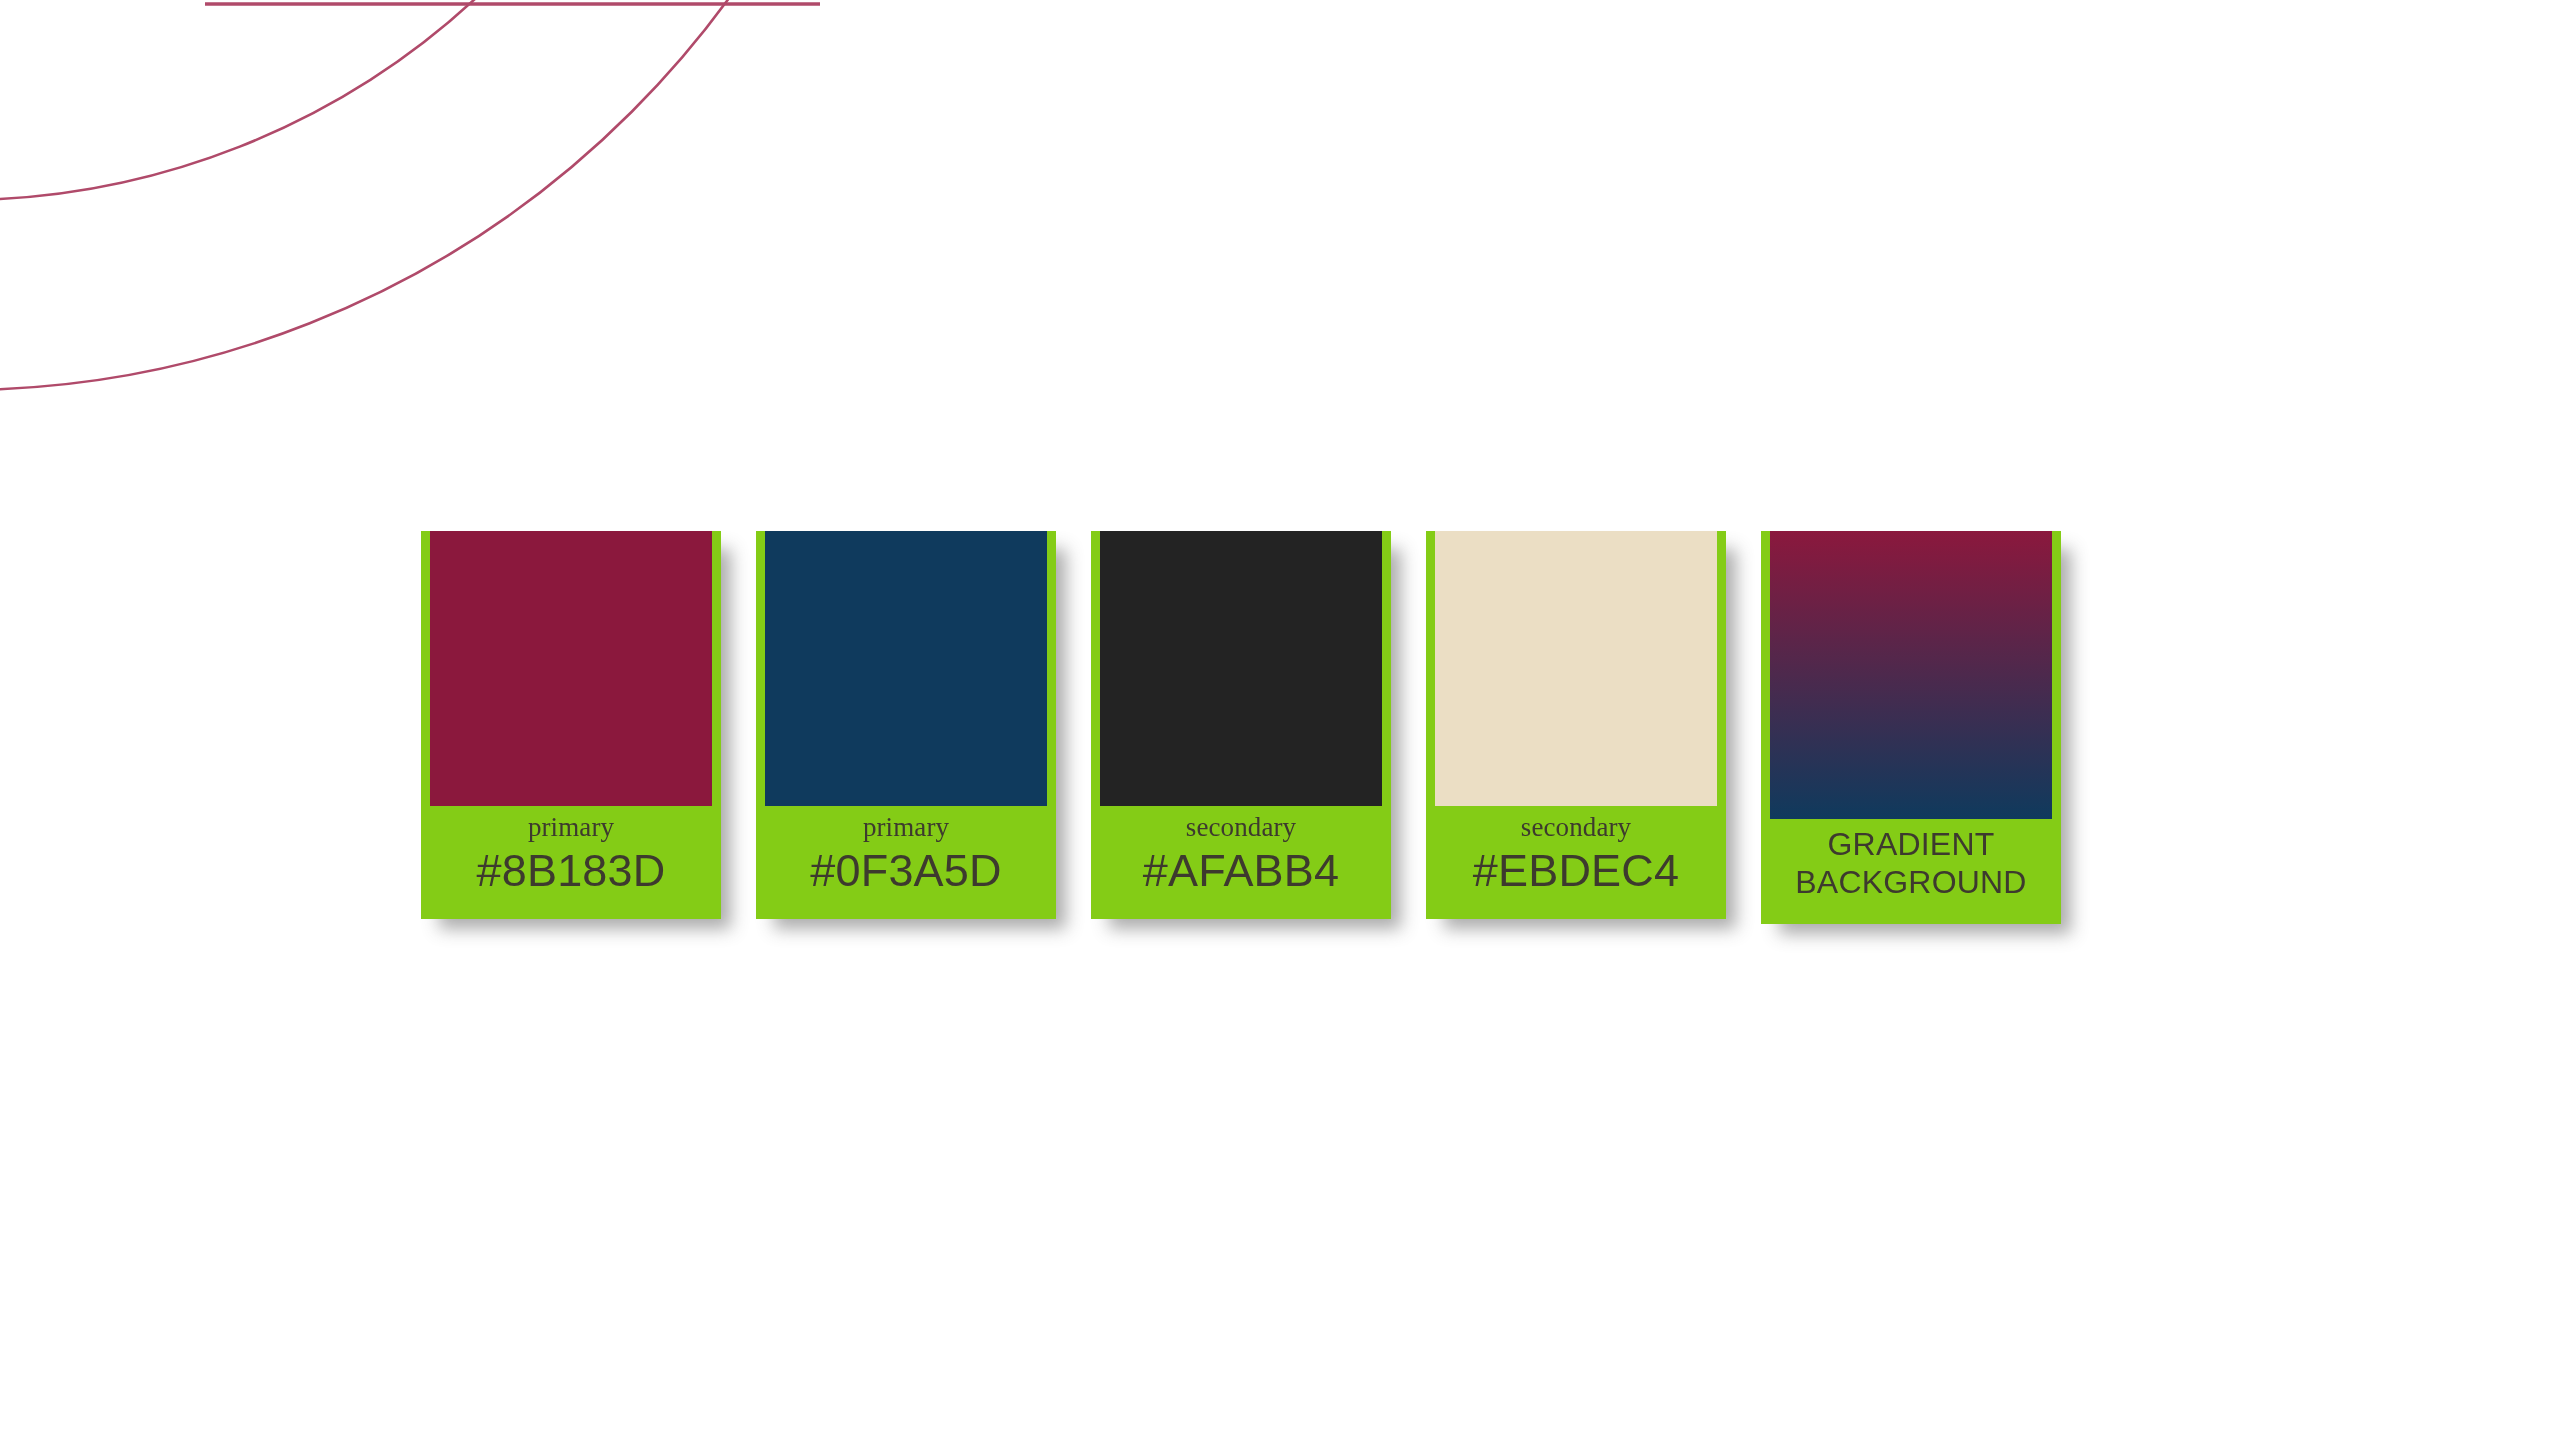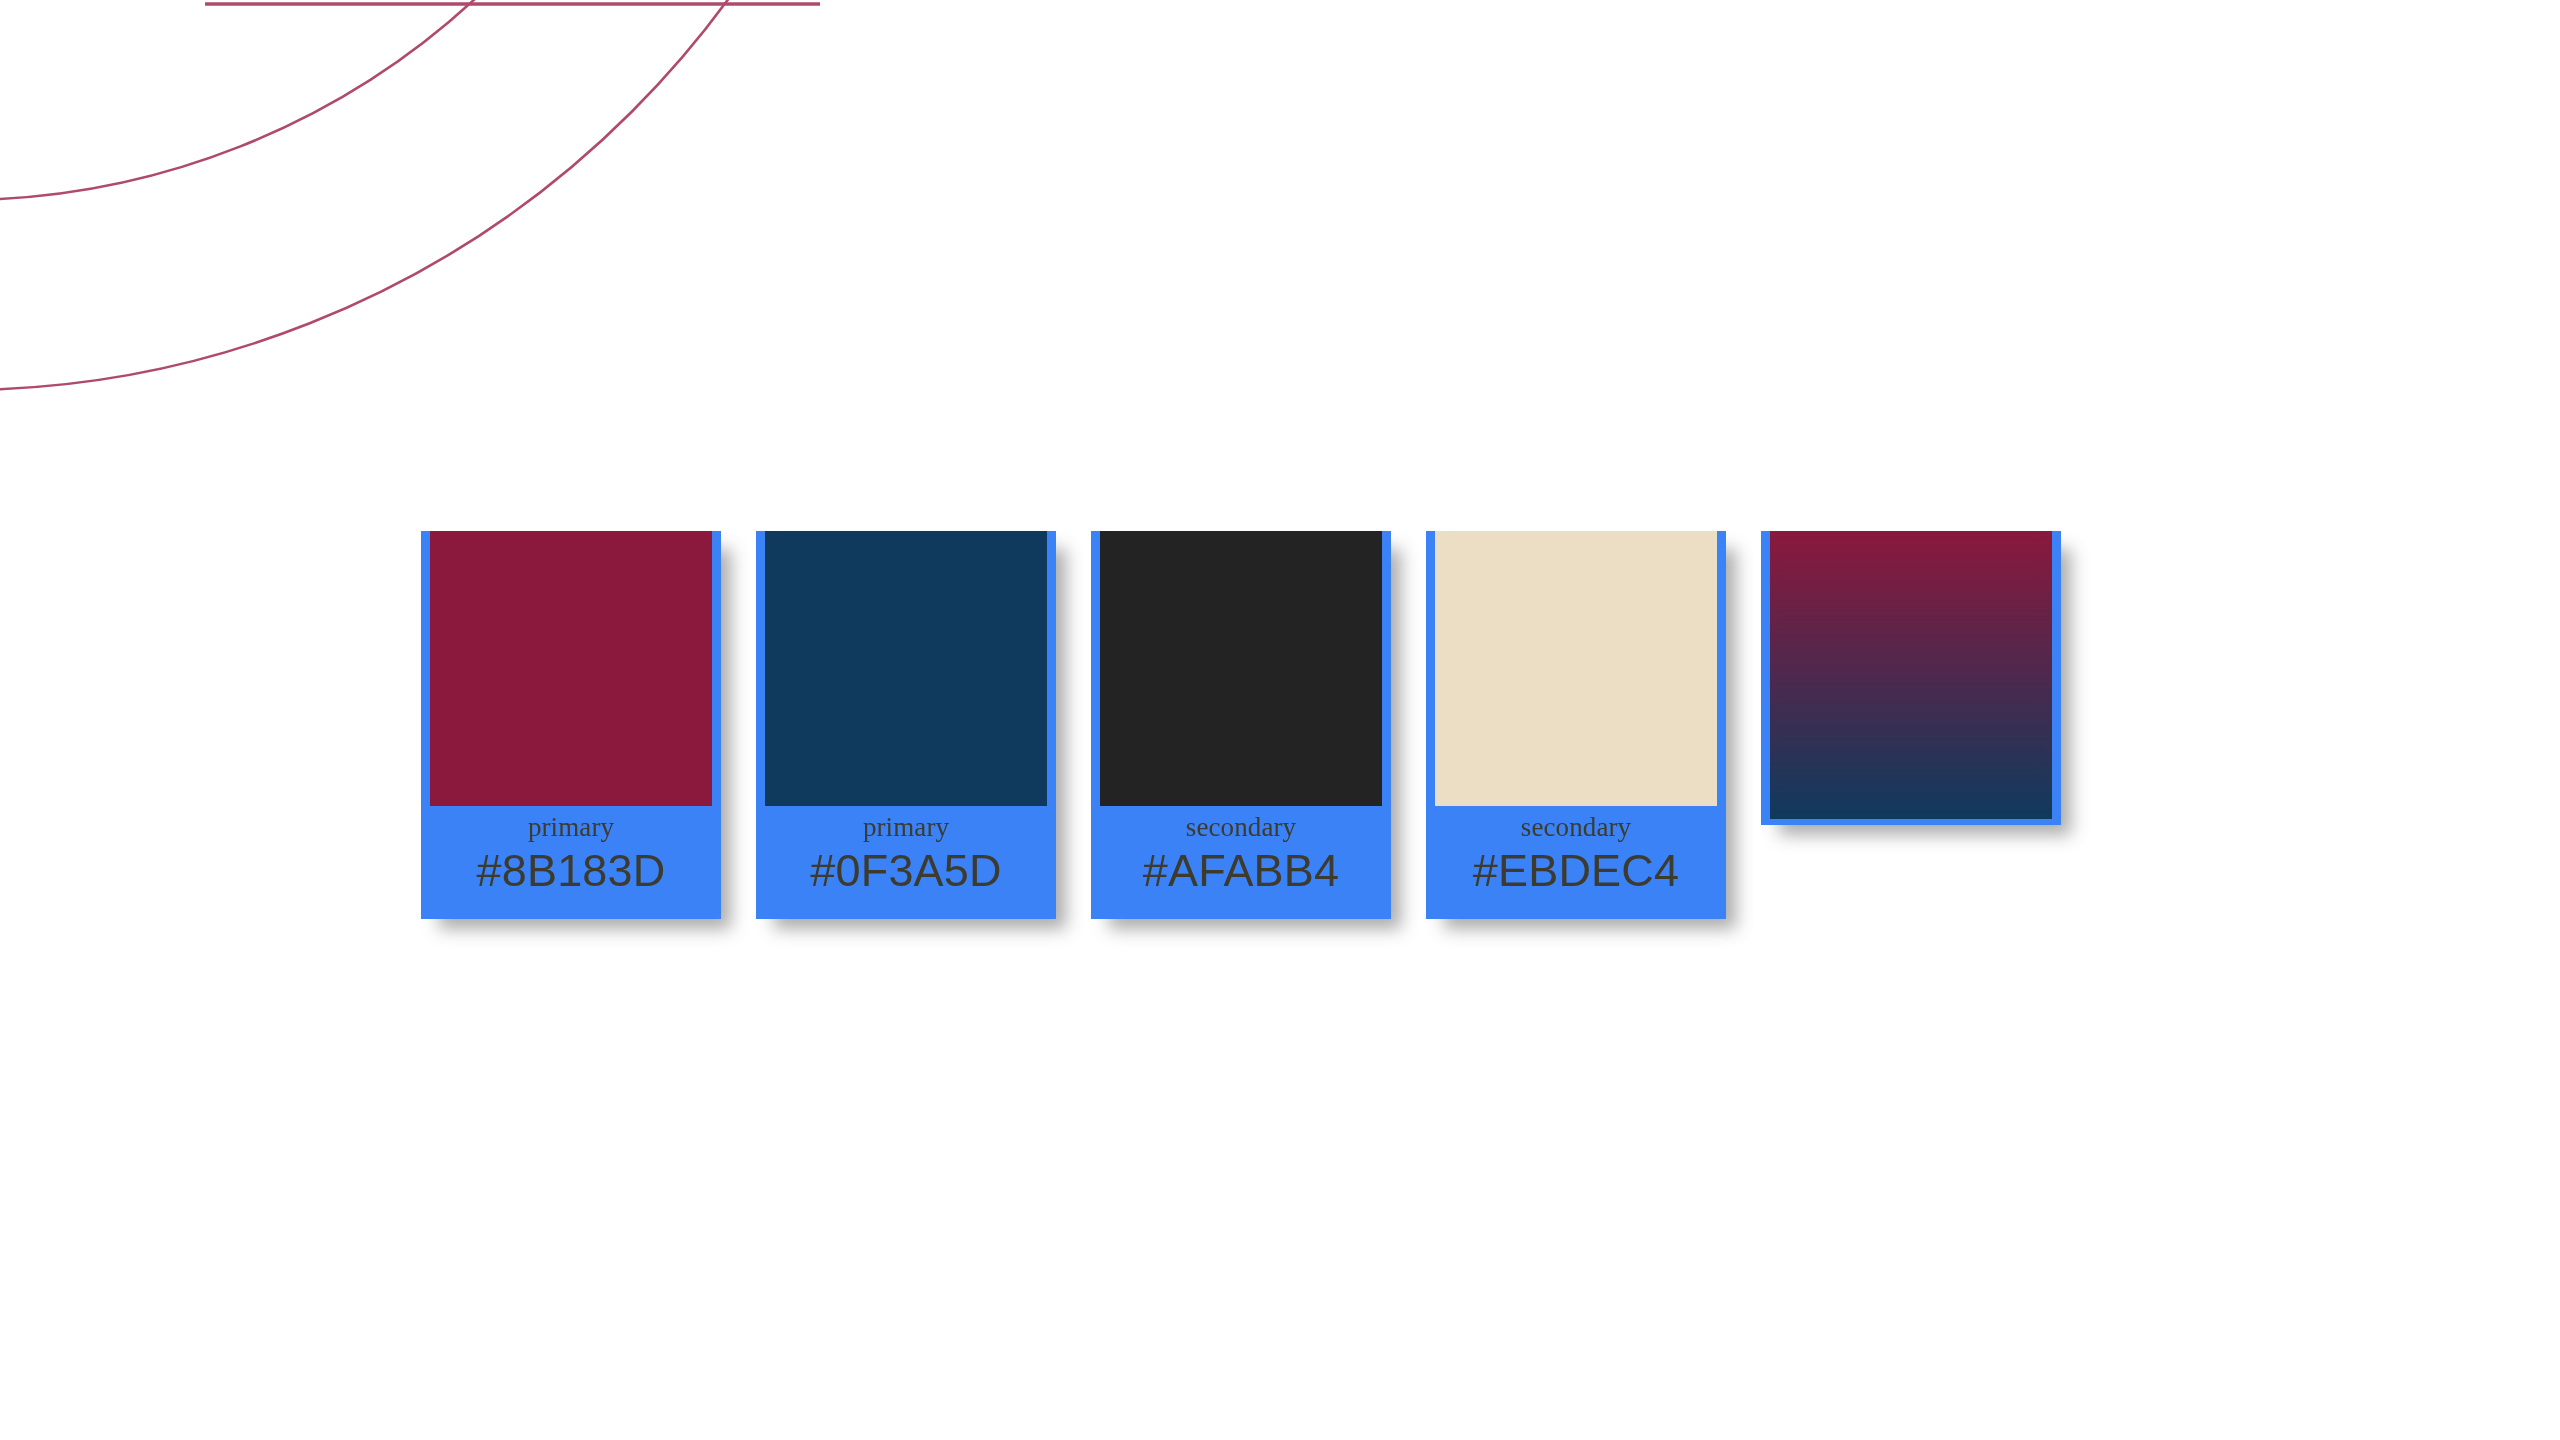--- a/index.html
+++ b/index.html
@@ -29,21 +29,21 @@
     left: 421px;
     top: 531px;
     display: flex;
     flex-direction: row;
     align-items: flex-start;
     gap: 35px;
   }
 
   .swatch-card {
     width: 300px;
-    background: #3b82f6;
+    background: #84cc16;
     box-shadow: 14px 14px 16px -4px rgba(60,60,60,0.42);
     display: flex;
     flex-direction: column;
     align-items: stretch;
     padding-bottom: 6px;
   }
 
   .swatch-chip {
     width: 282px;
     height: 275px;
@@ -122,15 +122,20 @@
   <div class="swatch-card">
     <div class="swatch-chip" style="background: rgb(235, 222, 196);"></div>
     <div class="swatch-labels">
       <div class="swatch-role">secondary</div>
       <div class="swatch-hex">#EBDEC4</div>
     </div>
   </div>
 
   <div class="swatch-card">
     <div class="swatch-chip tall" style="background: linear-gradient(rgb(139, 24, 61) 0%, rgb(15, 58, 93) 100%);"></div>
+    <div class="swatch-labels">
+      <div class="swatch-role"></div>
+      <div class="swatch-hex gradient-label">GRADIENT
+BACKGROUND</div>
+    </div>
   </div>
 
 </div>
 
 </body></html>

